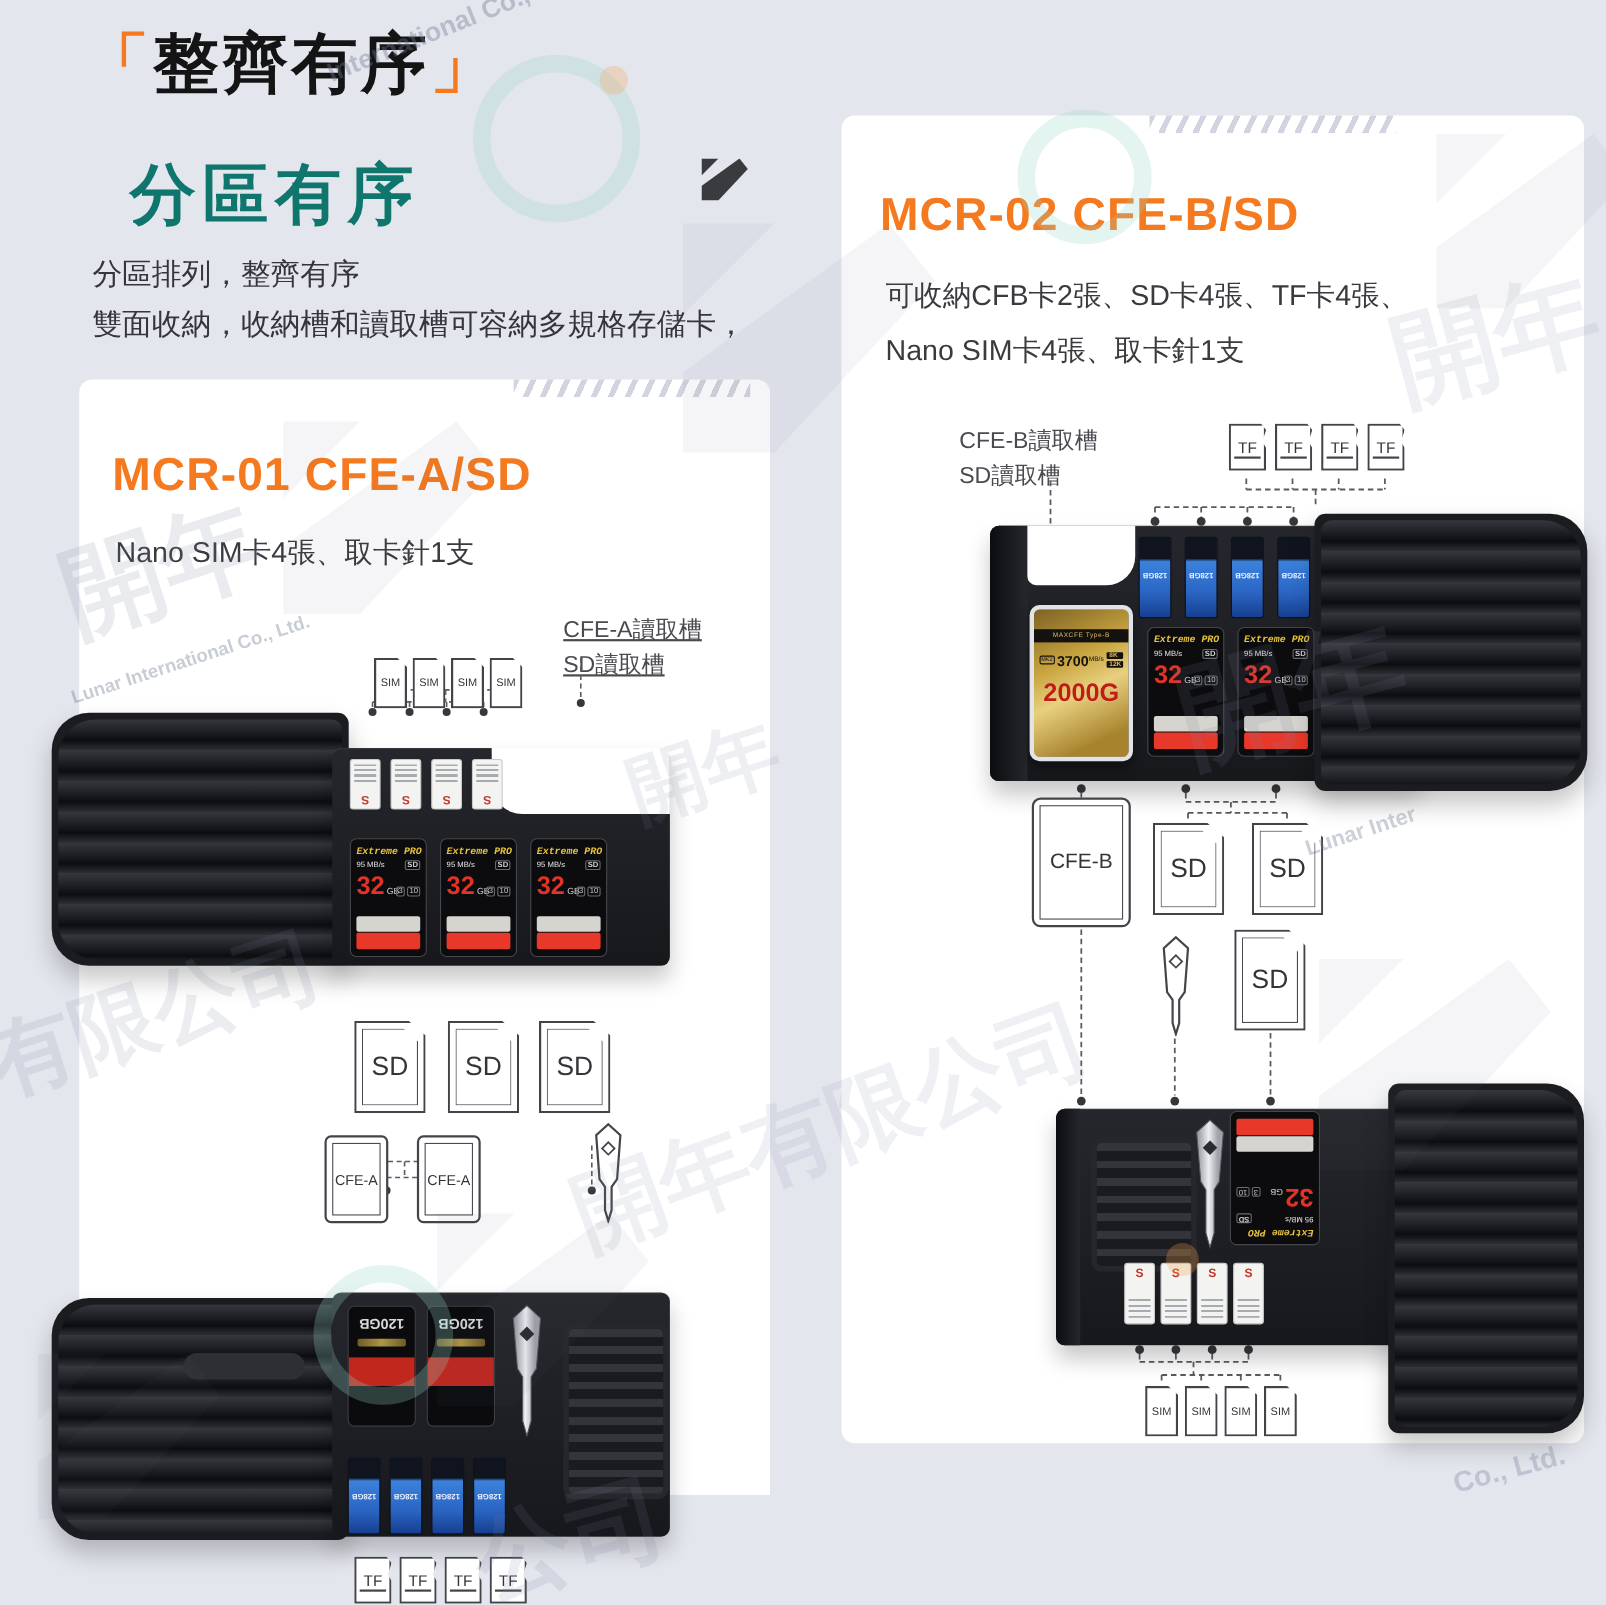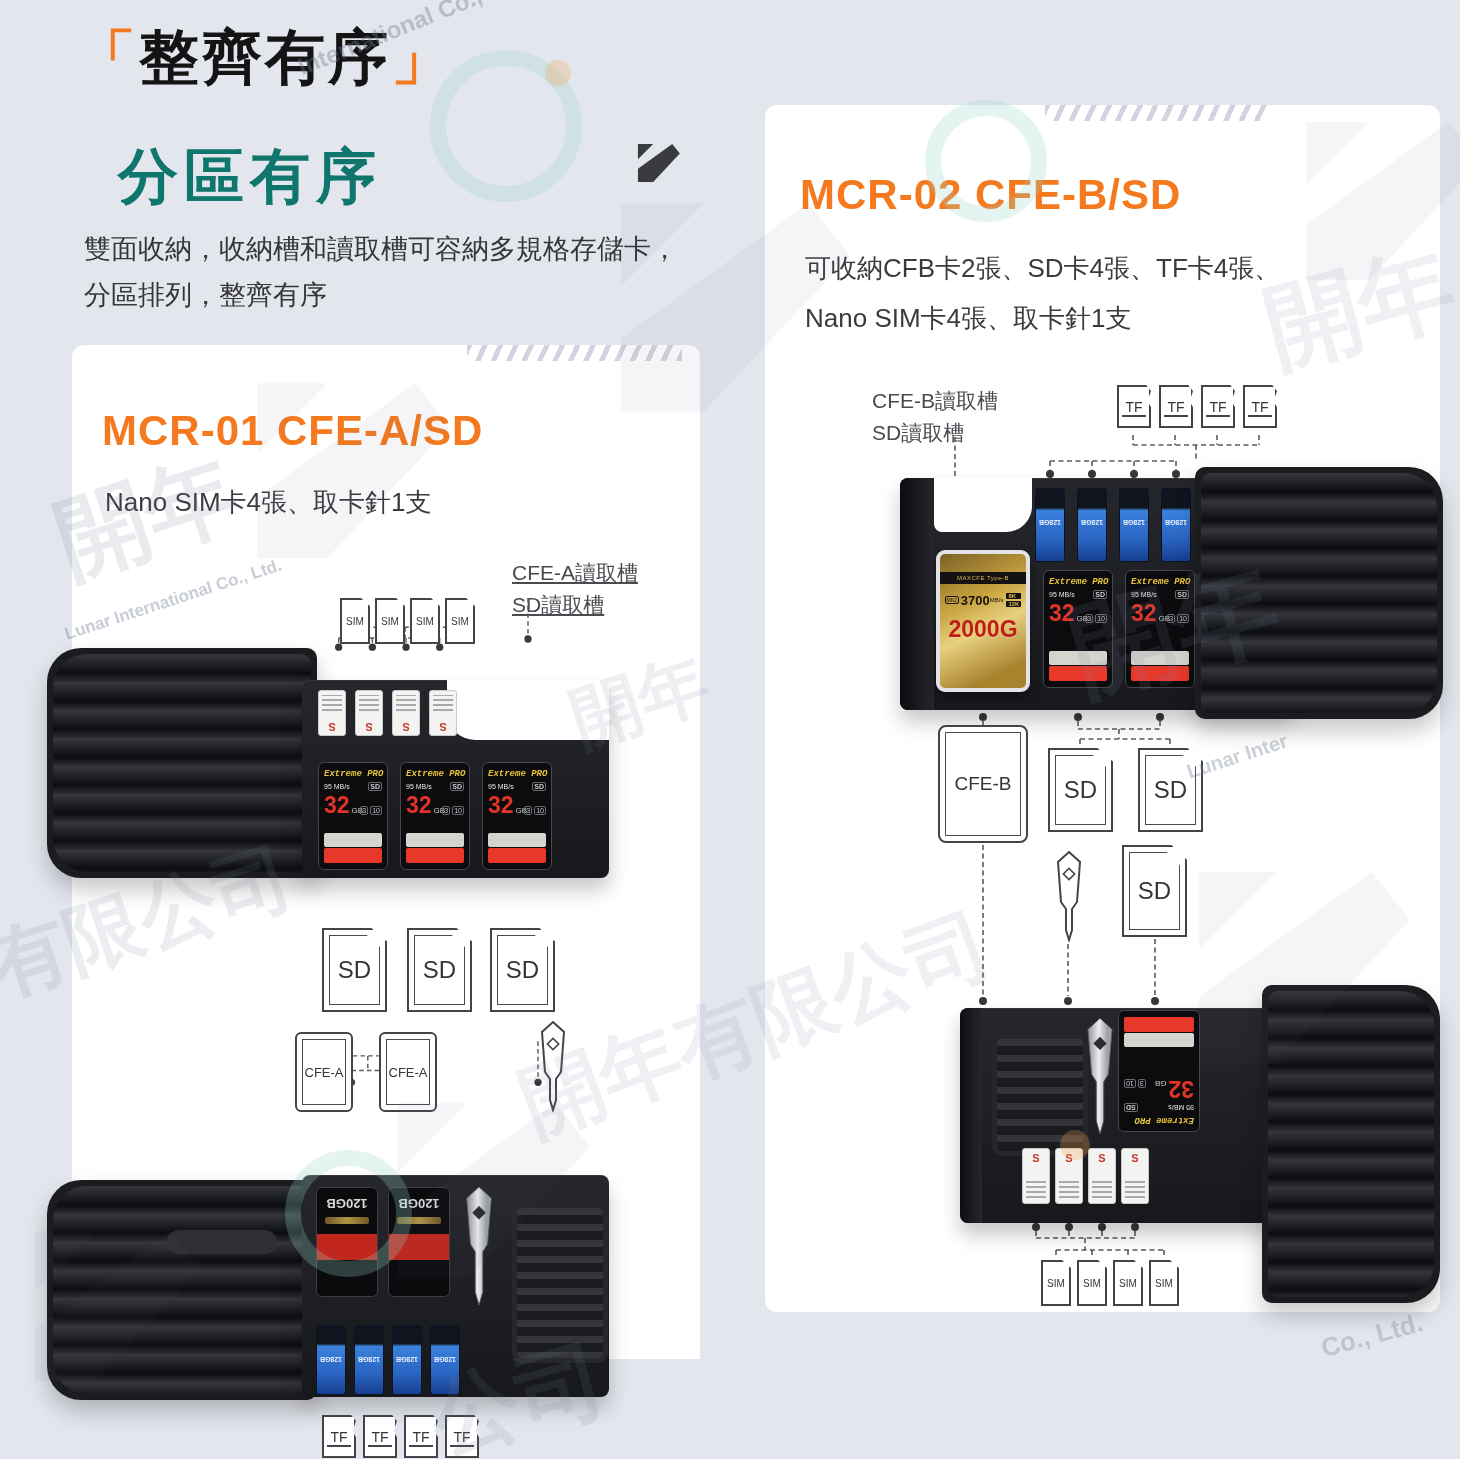--- a/index.html
+++ b/index.html
@@ -138,22 +138,22 @@
   </defs>
     </svg>
 
   <div class="hdr-title"><span class="bracket">「</span><span>整齊有序</span><span class="bracket">」</span></div>
   <div class="hdr-title2">分區有序</div>
   <svg class="z-icon" viewBox="0 0 24 21">
     <polygon points="20,0 24,5 10,20 2,20 2,13" fill="#3a3b3e"></polygon>
     <polygon points="2,0 10,0 2,8" fill="#3a3b3e"></polygon>
   </svg>
   <div class="hdr-sub">
+    <div>分區排列，整齊有序</div>
     <div>雙面收納，收納槽和讀取槽可容納多規格存儲卡，</div>
-    <div>分區排列，整齊有序</div>
   </div>
 
   <section class="panel p-left">
     <div class="stripes" style="left:395px; width:215px;"></div>
     <div class="mcr-title" style="left:30px; top:62px;">MCR-01 CFE-A/SD</div>
     <div class="mcr-desc" style="left:33px; top:132px;">
       <div>Nano SIM卡4張、取卡針1支</div>
     </div>
     <div class="reader-label" style="left:440px; top:212px;text-decoration:underline;">
       <div>CFE-A讀取槽</div>

